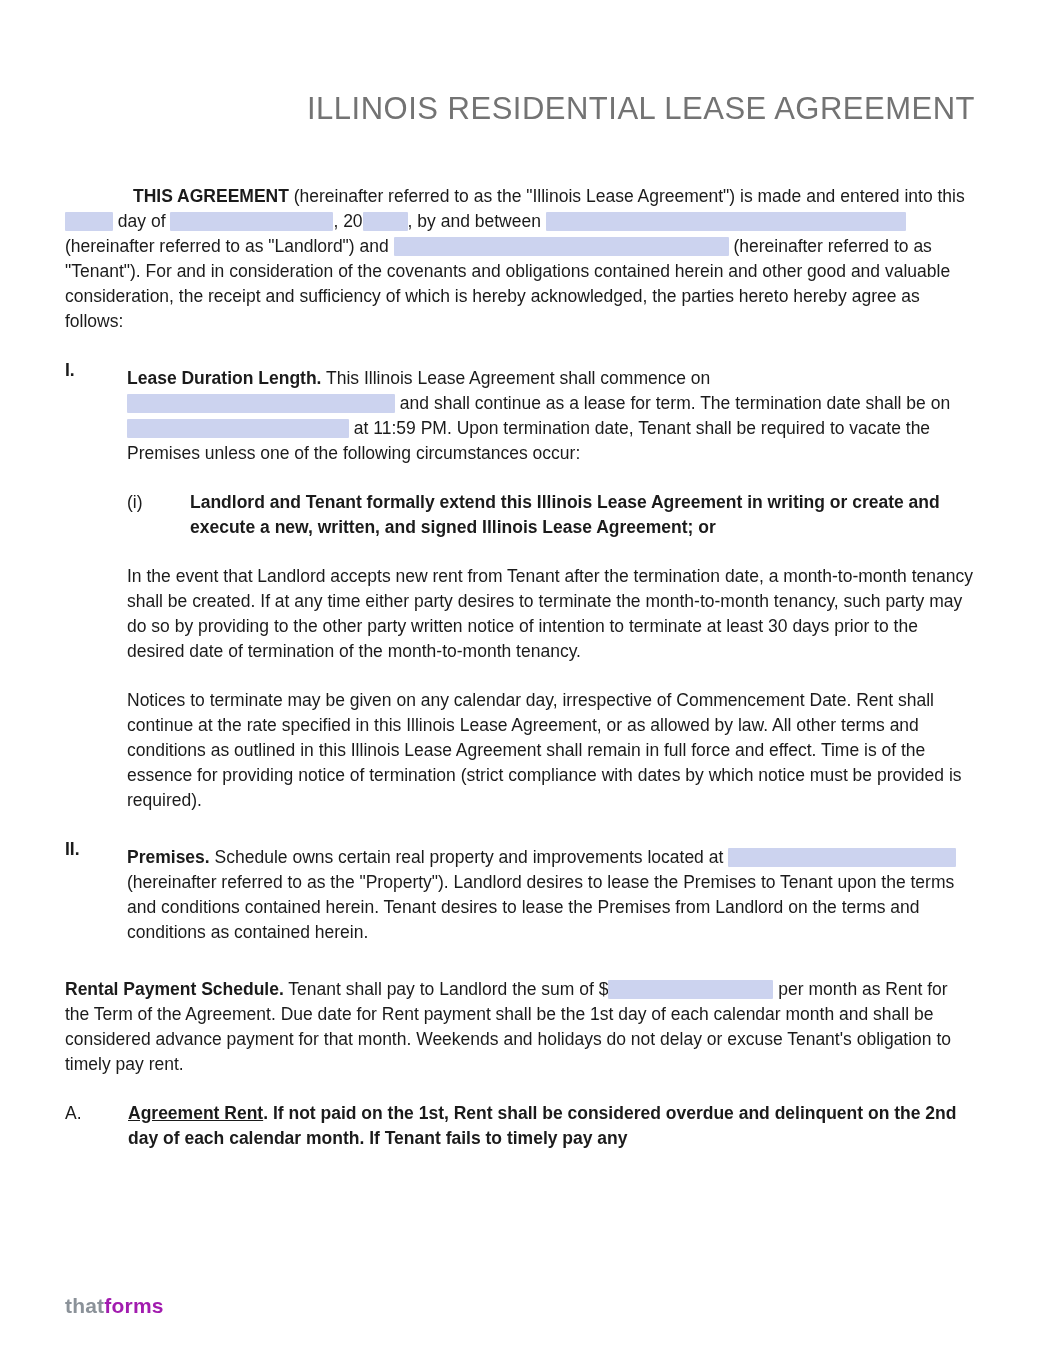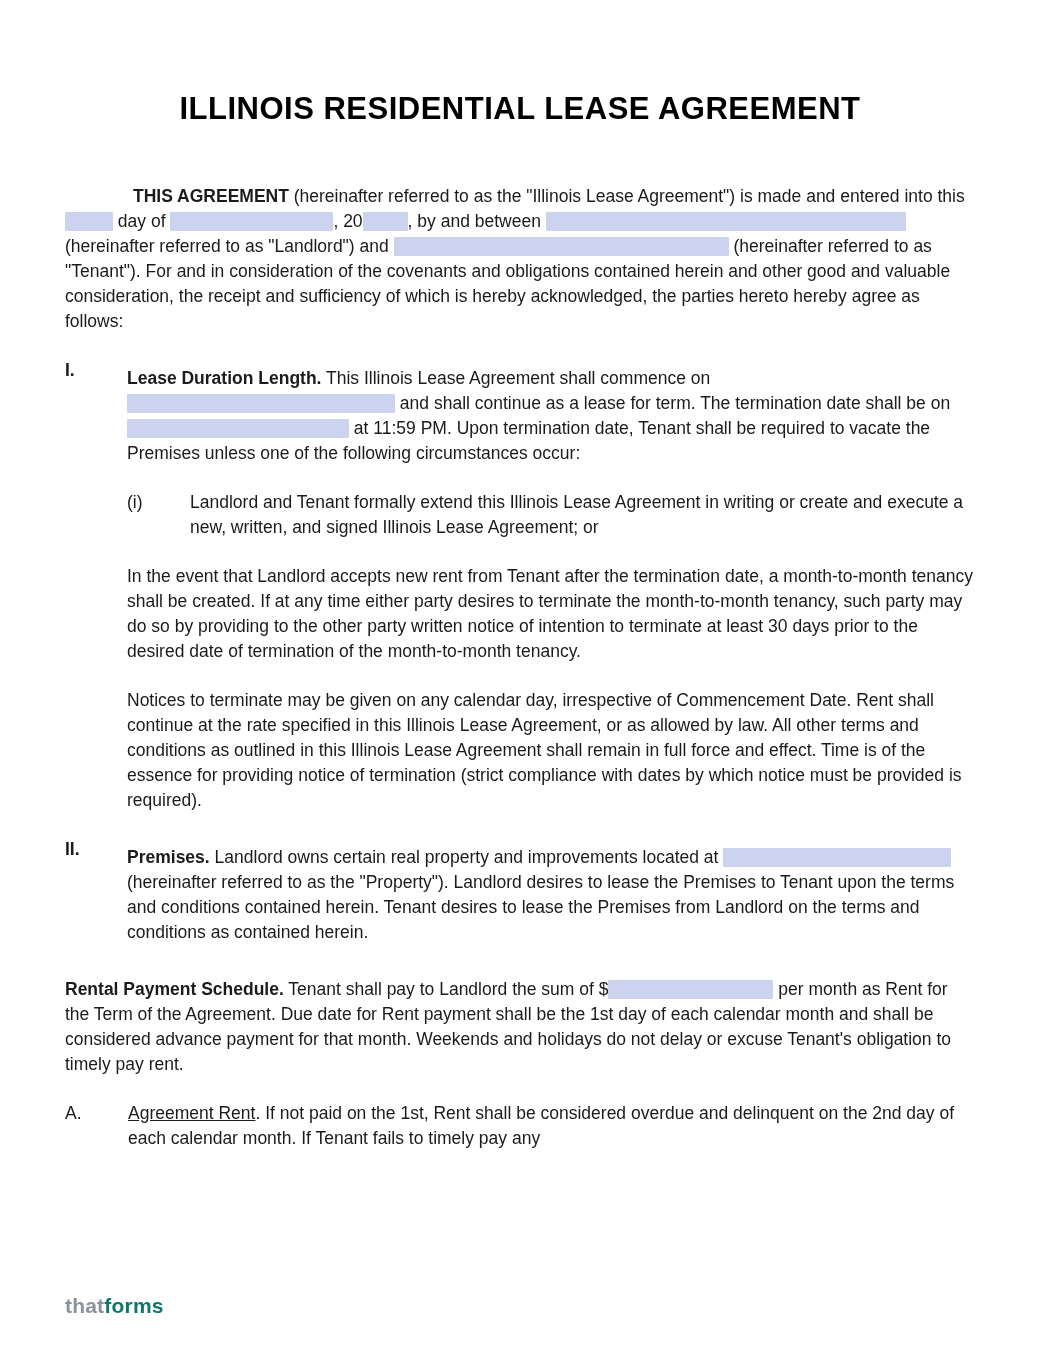--- a/index.html
+++ b/index.html
@@ -15,38 +15,38 @@
     font-size: 17.5px;
     line-height: 25px;
     color: #1b1b1b;
     padding: 90px 65px 0 65px;
     overflow: hidden;
   }
 
   h1.doc-title {
     font-size: 31px;
     line-height: 38px;
-    font-weight: bold;
-    text-align: center;
+    font-weight: normal;
+    text-align: right;
     letter-spacing: 0.5px;
-    color: #000000;
+    color: #737373;
     margin: 0 0 56px 0;
   }
 
   p { margin: 8px 0 24px 0; }
 
   .intro { text-indent: 68px; }
 
   .section { display: flex; }
   .sec-marker { flex: 0 0 62px; width: 62px; font-weight: bold; }
   .sec-content { flex: 1 1 auto; min-width: 0; }
 
   .subitem { display: flex; margin: 0 0 24px 0; }
   .sub-marker { flex: 0 0 63px; width: 63px; }
-  .sub-text { flex: 1 1 auto; min-width: 0; margin: 0; }
+  .sub-text { flex: 1 1 auto; min-width: 0; margin: 0; font-weight: bold; }
 
   .u { text-decoration: underline; }
 
   .blank {
     display: inline-block;
     height: 19px;
     background: #ccd3ef;
     vertical-align: -4px;
     border-radius: 1px;
   }
@@ -62,21 +62,21 @@
 
   .footer {
     position: absolute;
     left: 65px;
     bottom: 46px;
     font-size: 21px;
     font-weight: bold;
     letter-spacing: 0.2px;
   }
   .brand-free  { color: #8b9299; }
-  .brand-forms { color: #0f766e; text-align: center; }
+  .brand-forms { color: #a21caf; text-align: center; }
 </style>
 </head>
 <body>
 
 <div class="page">
 
   <h1 class="doc-title">ILLINOIS RESIDENTIAL LEASE AGREEMENT</h1>
 
   <p class="intro"><b>THIS AGREEMENT</b><span> (hereinafter referred to as the "Illinois Lease Agreement") is made and entered into this </span><span class="blank w48"></span><span> day of </span><span class="blank w163"></span><span>, 20</span><span class="blank w45"></span><span>, by and between </span><span class="blank w360"></span><span> (hereinafter referred to as "Landlord") and </span><span class="blank w335"></span><span> (hereinafter referred to as "Tenant"). For and in consideration of the covenants and obligations contained herein and other good and valuable consideration, the receipt and sufficiency of which is hereby acknowledged, the parties hereto hereby agree as follows:</span></p>
 
@@ -93,21 +93,21 @@
 
       <p>In the event that Landlord accepts new rent from Tenant after the termination date, a month-to-month tenancy shall be created. If at any time either party desires to terminate the month-to-month tenancy, such party may do so by providing to the other party written notice of intention to terminate at least 30 days prior to the desired date of termination of the month-to-month tenancy.</p>
 
       <p>Notices to terminate may be given on any calendar day, irrespective of Commencement Date. Rent shall continue at the rate specified in this Illinois Lease Agreement, or as allowed by law. All other terms and conditions as outlined in this Illinois Lease Agreement shall remain in full force and effect. Time is of the essence for providing notice of termination (strict compliance with dates by which notice must be provided is required).</p>
     </div>
   </div>
 
   <div class="section">
     <div class="sec-marker">II.</div>
     <div class="sec-content">
-      <p><b>Premises.</b><span> Landlord owns certain real property and improvements located at </span><span class="blank w228"></span><span> (hereinafter referred to as the "Property"). Landlord desires to lease the Premises to Tenant upon the terms and conditions contained herein. Tenant desires to lease the Premises from Landlord on the terms and conditions as contained herein.</span></p>
+      <p><b>Premises.</b><span> Schedule owns certain real property and improvements located at </span><span class="blank w228"></span><span> (hereinafter referred to as the "Property"). Landlord desires to lease the Premises to Tenant upon the terms and conditions contained herein. Tenant desires to lease the Premises from Landlord on the terms and conditions as contained herein.</span></p>
     </div>
   </div>
 
   <div class="section">
     <div class="sec-content">
       <p><b>Rental Payment Schedule.</b><span>  Tenant shall pay to Landlord the sum of $</span><span class="blank w165"></span><span> per month as Rent for the Term of the Agreement. Due date for Rent payment shall be the 1st day of each calendar month and shall be considered advance payment for that month. Weekends and holidays do not delay or excuse Tenant's obligation to timely pay rent.</span></p>
 
       <div class="subitem">
         <div class="sub-marker">A.</div>
         <p class="sub-text"><span class="u">Agreement Rent</span><span>. If not paid on the 1st, Rent shall be considered overdue and delinquent on the 2nd day of each calendar month. If Tenant fails to timely pay any</span></p>

